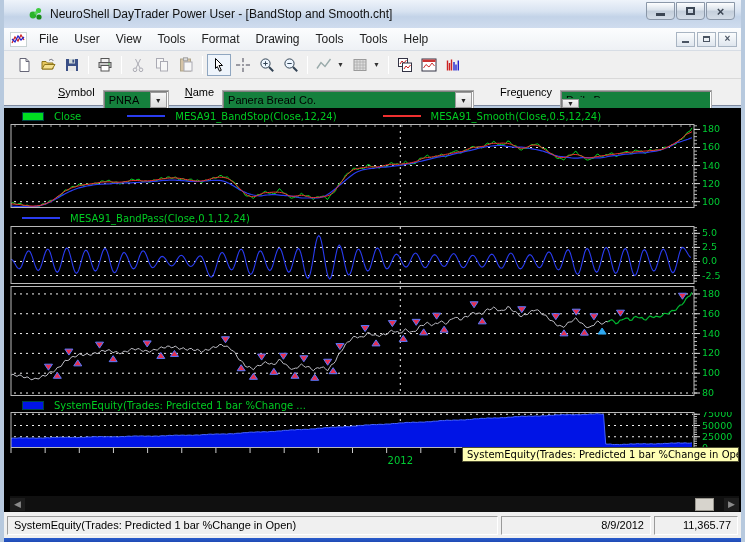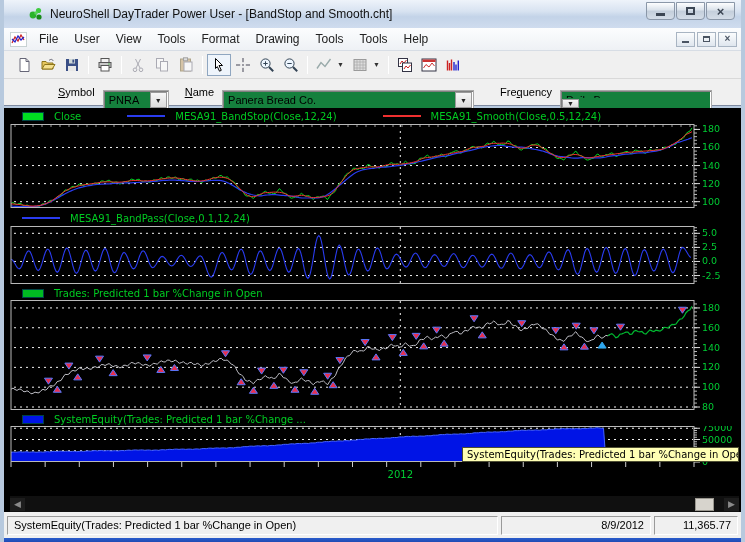--- a/index.html
+++ b/index.html
@@ -428,24 +428,20 @@
           <text x="692" y="10.320388349514563" fill="#00cc33" font-size="9.5px" font-family="DejaVu Sans">5.0</text>
           <line x1="684" x2="690" y1="21.39805825242718" y2="21.39805825242718" stroke="#ddd" stroke-width="1"></line>
           <text x="692" y="24.39805825242718" fill="#00cc33" font-size="9.5px" font-family="DejaVu Sans">2.5</text>
           <line x1="684" x2="690" y1="35.4757281553398" y2="35.4757281553398" stroke="#ddd" stroke-width="1"></line>
           <text x="692" y="38.4757281553398" fill="#00cc33" font-size="9.5px" font-family="DejaVu Sans">0.0</text>
           <line x1="684" x2="690" y1="49.55339805825243" y2="49.55339805825243" stroke="#ddd" stroke-width="1"></line>
           <text x="692" y="52.55339805825243" fill="#00cc33" font-size="9.5px" font-family="DejaVu Sans">-2.5</text>
         </svg>
       </div>
       <div class="pane">
-        <div class="legend" style="height: 14px;">
-          <span class="sw-box" style="background: rgb(0, 187, 34);"></span>
-          <span class="llabel">Trades: Predicted 1 bar %Change in Open</span>
-        </div>
         <svg width="723" height="110">
           <line x1="4" x2="683" y1="7.927927927927928" y2="7.927927927927928" stroke="#f2f2f2" stroke-width="1" stroke-dasharray="2,4"></line>
           <line x1="4" x2="683" y1="27.74774774774775" y2="27.74774774774775" stroke="#f2f2f2" stroke-width="1" stroke-dasharray="2,4"></line>
           <line x1="4" x2="683" y1="47.567567567567565" y2="47.567567567567565" stroke="#f2f2f2" stroke-width="1" stroke-dasharray="2,4"></line>
           <line x1="4" x2="683" y1="67.38738738738739" y2="67.38738738738739" stroke="#f2f2f2" stroke-width="1" stroke-dasharray="2,4"></line>
           <line x1="4" x2="683" y1="87.2072072072072" y2="87.2072072072072" stroke="#f2f2f2" stroke-width="1" stroke-dasharray="2,4"></line>
           <line x1="4" x2="683" y1="107.02702702702703" y2="107.02702702702703" stroke="#f2f2f2" stroke-width="1" stroke-dasharray="2,4"></line>
           <line x1="390.30999999999995" x2="390.30999999999995" y1="1" y2="109" stroke="#f2f2f2" stroke-width="1" stroke-dasharray="2,4"></line>
           <polyline points="1.0,89.2 3.0,88.1 5.0,89.5 7.0,90.4 9.0,89.1 11.0,89.2 13.0,91.3 15.0,91.8 17.0,90.8 19.0,91.8 21.0,93.8 23.0,93.3 25.0,92.1 27.0,92.7 29.0,92.9 31.0,90.6 33.0,89.3 35.1,90.2 37.1,89.1 39.1,86.3 41.1,85.6 43.1,86.2 45.1,84.7 47.1,81.7 49.1,81.0 51.1,80.4 53.1,77.1 55.1,74.3 57.1,74.6 59.1,74.0 61.1,71.3 63.1,70.4 65.1,71.1 67.1,69.9 69.1,67.7 71.1,68.4 73.1,69.7 75.1,68.6 77.1,67.5 79.1,68.9 81.1,69.3 83.1,67.4 85.1,66.6 87.1,67.6 89.1,66.8 91.1,64.6 93.1,64.6 95.1,65.5 97.1,64.4 99.1,63.6 101.1,65.3 103.1,66.7 105.2,65.7 107.2,65.7 109.2,67.7 111.2,67.6 113.2,65.4 115.2,65.2 117.2,66.0 119.2,64.5 121.2,62.4 123.2,62.9 125.2,64.0 127.2,62.9 129.2,62.6 131.2,64.6 133.2,65.4 135.2,64.3 137.2,64.8 139.2,66.2 141.2,65.3 143.2,63.3 145.2,63.6 147.2,64.2 149.2,62.3 151.2,60.8 153.2,61.8 155.2,62.0 157.2,60.2 159.2,60.1 161.2,61.7 163.2,61.4 165.2,60.1 167.2,61.4 169.2,63.3 171.3,62.6 173.3,61.7 175.3,63.3 177.3,64.2 179.3,62.7 181.3,62.4 183.3,64.2 185.3,64.5 187.3,63.3 189.3,64.3 191.3,66.4 193.3,65.3 195.3,63.4 197.3,64.0 199.3,64.2 201.3,61.9 203.3,60.6 205.3,61.5 207.3,61.0 209.3,58.7 211.3,58.4 213.3,60.2 215.3,60.4 217.3,60.0 219.3,62.0 221.3,64.2 223.3,64.9 225.3,66.9 227.3,71.2 229.3,74.1 231.3,74.7 233.3,76.8 235.3,80.4 237.3,81.2 239.3,80.4 241.4,82.1 243.4,83.8 245.4,81.4 247.4,79.3 249.4,79.7 251.4,79.4 253.4,77.0 255.4,75.7 257.4,77.3 259.4,78.1 261.4,77.3 263.4,78.4 265.4,78.3 267.4,75.7 269.4,73.0 271.4,75.0 273.4,77.7 275.4,78.1 277.4,79.4 279.4,82.1 281.4,83.4 283.4,82.8 285.4,82.1 287.4,82.2 289.4,79.8 291.4,78.0 293.4,79.7 295.4,81.3 297.4,80.6 299.4,80.7 301.4,83.3 303.4,84.7 305.4,82.6 307.4,81.7 309.5,82.3 311.5,81.4 313.5,81.0 315.5,82.8 317.5,84.9 319.5,81.7 321.5,78.5 323.5,77.7 325.5,75.3 327.5,70.3 329.5,66.8 331.5,65.3 333.5,62.2 335.5,58.0 337.5,56.1 339.5,55.6 341.5,53.1 343.5,50.4 345.5,50.7 347.5,51.9 349.5,50.8 351.5,50.7 353.5,51.0 355.5,49.6 357.5,46.6 359.5,46.8 361.5,49.1 363.5,49.1 365.5,48.7 367.5,49.7 369.5,50.5 371.5,48.8 373.5,47.8 375.6,48.8 377.6,48.0 379.6,45.3 381.6,44.3 383.6,45.9 385.6,46.0 387.6,45.5 389.6,47.0 391.6,47.0 393.6,44.6 395.6,42.8 397.6,44.9 399.6,46.3 401.6,45.6 403.6,45.4 405.6,45.4 407.6,43.2 409.6,39.8 411.6,39.4 413.6,39.6 415.6,37.4 417.6,36.2 419.6,38.3 421.6,39.7 423.6,38.5 425.6,37.1 427.6,37.6 429.6,36.2 431.6,35.0 433.6,36.3 435.6,38.3 437.6,37.0 439.6,33.9 441.6,33.2 443.7,32.3 445.7,31.4 447.7,31.5 449.7,34.0 451.7,33.8 453.7,31.1 455.7,30.4 457.7,30.9 459.7,29.2 461.7,26.8 463.7,26.6 465.7,28.0 467.7,27.3 469.7,27.1 471.7,28.4 473.7,27.2 475.7,24.1 477.7,22.9 479.7,23.9 481.7,22.9 483.7,21.0 485.7,22.4 487.7,24.8 489.7,24.6 491.7,24.2 493.7,24.4 495.7,23.6 497.7,20.5 499.7,21.2 501.7,24.4 503.7,25.7 505.7,25.5 507.7,27.4 509.7,30.2 511.8,30.6 513.8,28.4 515.8,28.7 517.8,28.4 519.8,25.8 521.8,24.4 523.8,24.9 525.8,24.1 527.8,23.8 529.8,25.6 531.8,28.4 533.8,28.9 535.8,29.1 537.8,31.8 539.8,34.4 541.8,34.6 543.8,35.6 545.8,38.7 547.8,40.0 549.8,39.3 551.8,40.3 553.8,41.4 555.8,39.3 557.8,36.4 559.8,36.0 561.8,35.9 563.8,33.5 565.8,31.7 567.8,34.4 569.8,36.7 571.8,37.0 573.8,38.5 575.8,41.1 577.8,41.6 579.9,40.8 581.9,39.8 583.9,39.4 585.9,36.4 587.9,34.9 589.9,36.9 591.9,38.3 593.9,37.1 595.9,35.4 597.9,35.8 599.9,34.5" fill="none" stroke="#bfbfc6" stroke-width="1"></polyline>
           <polyline points="597.9,35.8 599.9,34.5 601.9,33.6 603.9,35.3 605.9,37.8 607.9,36.9 609.9,34.2 611.9,33.8 613.9,33.0 615.9,32.1 617.9,32.2 619.9,34.4 621.9,34.1 623.9,31.3 625.9,30.5 627.9,31.5 629.9,31.8 631.9,31.5 633.9,33.5 635.9,34.1 637.9,31.8 639.9,29.9 641.9,30.9 643.9,31.6 645.9,30.2 647.9,30.6 650.0,31.2 652.0,29.7 654.0,27.4 656.0,27.5 658.0,28.0 660.0,26.0 662.0,24.3 664.0,24.6 666.0,24.0 668.0,21.1 670.0,19.1 672.0,18.8 674.0,16.5 676.0,12.7 678.0,10.8 680.0,9.7 682.0,6.3" fill="none" stroke="#00b830" stroke-width="1.2"></polyline>

